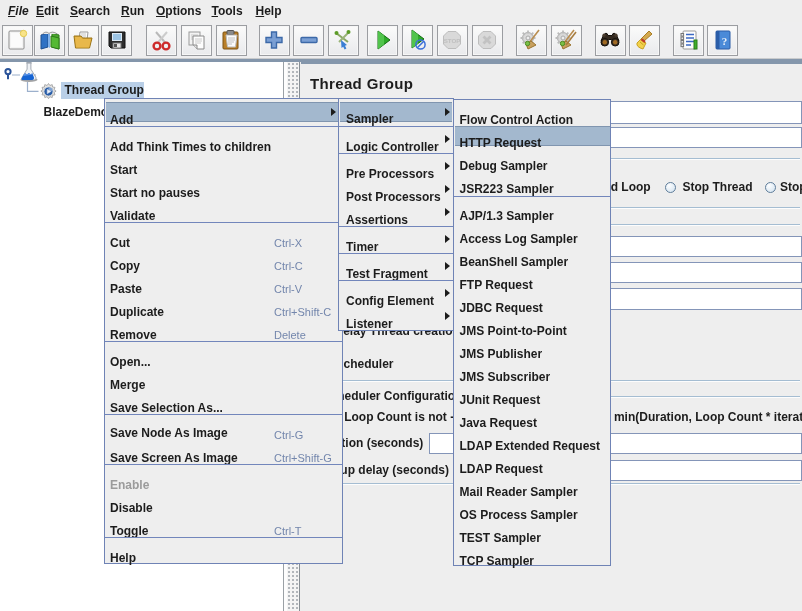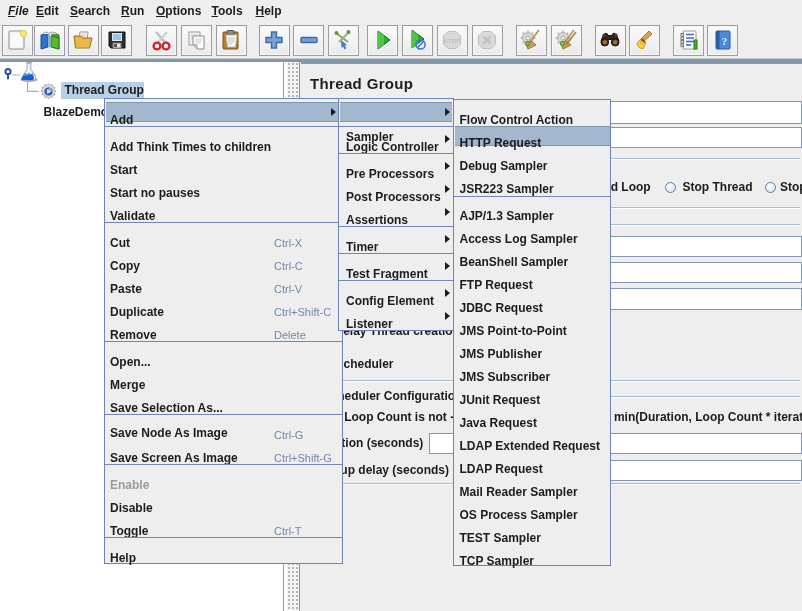--- a/index.html
+++ b/index.html
@@ -255,21 +255,21 @@
 <div class="mi sc" style="left:274px;top:438.5px;z-index:10;">Ctrl+Shift-G</div>
 <div style="left:105px;top:464.0px;width:236.5px;height:1px;background:#7286bb;z-index:10;"></div>
 <div class="mi" style="left:110px;top:465.5px;z-index:10;color:#9b9b9b;">Enable</div>
 <div class="mi" style="left:110px;top:488.5px;z-index:10;">Disable</div>
 <div class="mi" style="left:110px;top:511.5px;z-index:10;">Toggle</div>
 <div class="mi sc" style="left:274px;top:511.5px;z-index:10;">Ctrl-T</div>
 <div style="left:105px;top:537.0px;width:236.5px;height:1px;background:#7286bb;z-index:10;"></div>
 <div class="mi" style="left:110px;top:538.5px;z-index:10;">Help</div>
 <div style="left:338px;top:98px;width:115.5px;height:232.5px;background:#eeeeee;border:1px solid #6f83b5;z-index:11;"></div>
 <div class="hl" style="left:339.5px;top:102.0px;width:112.5px;height:20px;z-index:11;"></div>
-<div class="mi" style="left:346px;top:118px;z-index:11;">Sampler</div>
+<div class="mi" style="left:346px;top:100px;z-index:11;">Sampler</div>
 <div class="arr" style="left:445.0px;top:108.0px;z-index:11;"></div>
 <div style="left:339px;top:126.0px;width:113.5px;height:1px;background:#7286bb;z-index:11;"></div>
 <div class="mi" style="left:346px;top:127.5px;z-index:11;">Logic Controller</div>
 <div class="arr" style="left:445.0px;top:135.0px;z-index:11;"></div>
 <div style="left:339px;top:153.0px;width:113.5px;height:1px;background:#7286bb;z-index:11;"></div>
 <div class="mi" style="left:346px;top:154.5px;z-index:11;">Pre Processors</div>
 <div class="arr" style="left:445.0px;top:162.0px;z-index:11;"></div>
 <div class="mi" style="left:346px;top:177.5px;z-index:11;">Post Processors</div>
 <div class="arr" style="left:445.0px;top:185.0px;z-index:11;"></div>
 <div class="mi" style="left:346px;top:200.5px;z-index:11;">Assertions</div>

